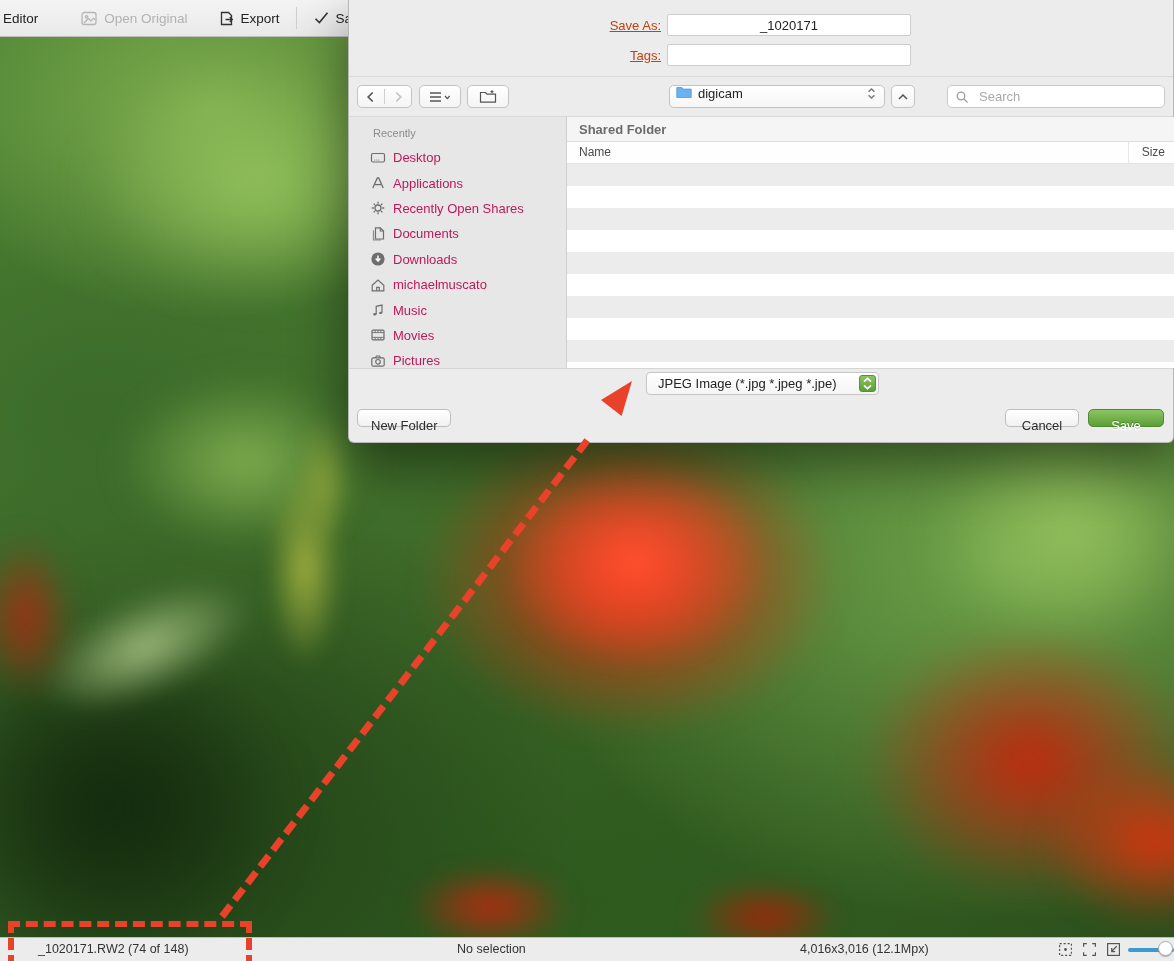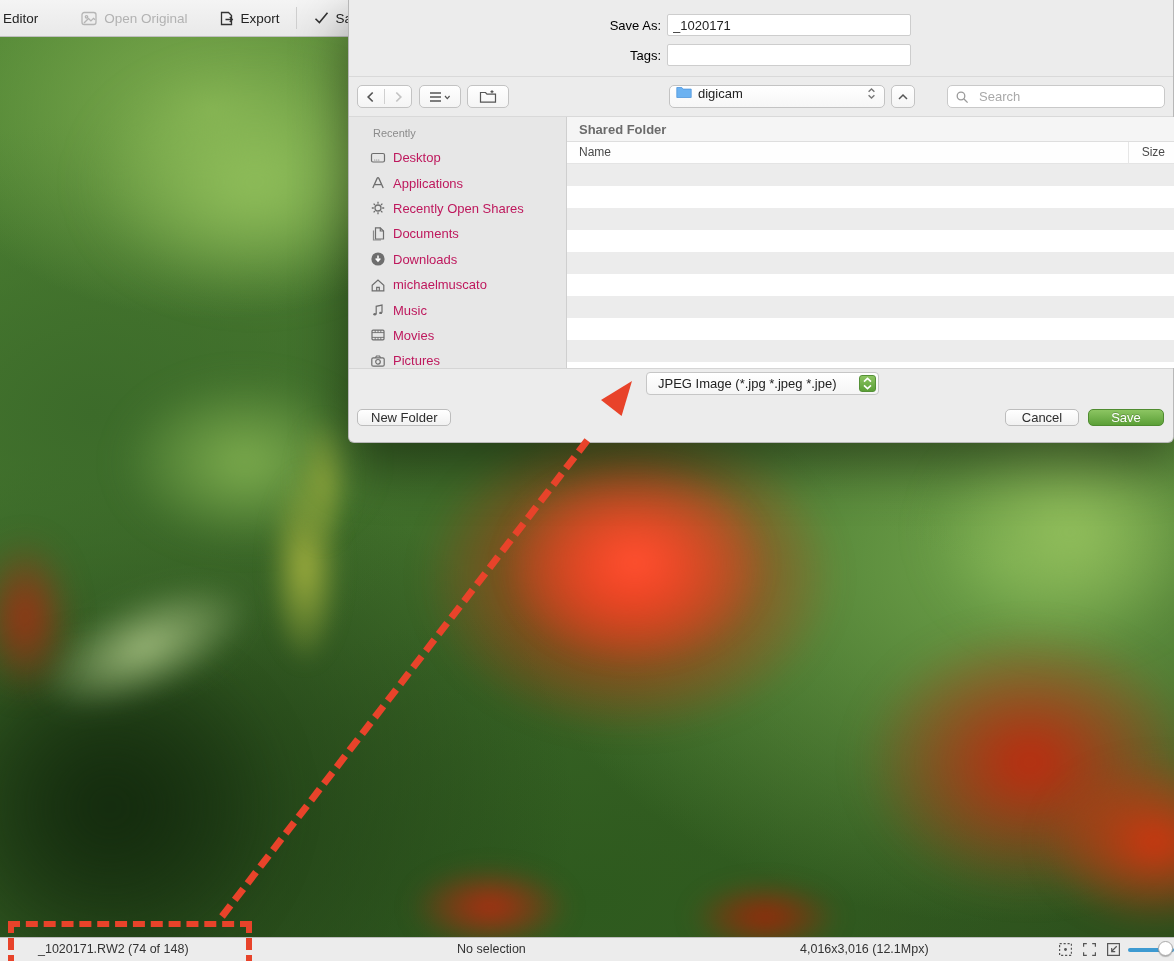--- a/index.html
+++ b/index.html
@@ -62,21 +62,21 @@
   .sb-dim{position:absolute;left:800px;top:4px;}
   .sb-icon{position:absolute;top:4px;width:15px;height:15px;}
   .sb-i1{left:1058px;} .sb-i2{left:1082px;} .sb-i3{left:1106px;}
   .sb-track{position:absolute;left:1128px;top:10px;width:46px;height:4px;border-radius:2px;background:var(--slider-blue);}
   .sb-knob{position:absolute;left:1158px;top:3px;width:15px;height:15px;border-radius:50%;background:#fff;border:1px solid #ababab;box-shadow:0 1px 1px rgba(0,0,0,.25);}
 
   
   .dialog{position:absolute;left:348px;top:0;width:826px;height:443px;background:#ececec;z-index:5;
     border-radius:0 0 6px 6px;border:1px solid rgba(0,0,0,.22);border-top:none;
     box-shadow:0 22px 55px rgba(0,0,0,.45);font-size:13px;color:#2d2d2d;}
-  .row-label{position:absolute;width:120px;text-align:right;color:#000000;}
+  .row-label{position:absolute;width:120px;text-align:right;color:#c2410c;text-decoration:underline;}
   .field{position:absolute;height:22px;background:#fff;border:1px solid #cdcdcd;border-radius:2px;font:inherit;color:#222;padding:0 5px;outline:none;}
   .dlg-sep{position:absolute;left:0;width:100%;height:1px;background:#d9d9d9;}
 
   .nav-btn{position:absolute;top:85px;height:23px;background:linear-gradient(#fff,#f4f4f4);border:1px solid #c3c3c3;border-radius:5px;
     display:flex;align-items:center;justify-content:center;padding:0;}
   .seg{display:flex;align-items:stretch;}
   .seg button{background:none;border:none;width:27px;display:flex;align-items:center;justify-content:center;padding:0;}
   .seg .sep{width:1px;background:#d0d0d0;margin:3px 0;}
   .loc-select{position:absolute;left:320px;top:85px;width:216px;height:23px;background:linear-gradient(#fff,#f6f6f6);
     border:1px solid #c3c3c3;border-radius:5px;display:flex;gap:6px;padding:0 6px;font-size:13px;color:#222;}
@@ -100,21 +100,21 @@
   .fl-colsep{position:absolute;right:46px;top:0;width:1px;height:22px;background:#e6e6e6;}
   .fl-body{height:203px;background:repeating-linear-gradient(to bottom,#ececec 0 22px,#ffffff 22px 44px);}
 
   .dlg-footer{position:absolute;left:0;top:368px;width:100%;height:75px;border-top:1px solid #d5d5d5;}
   .fmt-select{position:absolute;left:297px;top:3px;width:233px;height:23px;background:linear-gradient(#fff,#f5f5f5);
     border:1px solid #c6c6c6;border-radius:4px;display:flex;align-items:center;font-size:13px;color:#222;padding-left:11px;}
   .fmt-stepper{position:absolute;right:2px;top:2px;width:17px;height:17px;border-radius:3px;
     background:linear-gradient(var(--accent-green-light),var(--accent-green-dark));
     border:1px solid #559137;display:flex;flex-direction:column;align-items:center;justify-content:center;gap:1px;}
   .push-btn{position:absolute;top:40px;height:17px;border-radius:5px;border:1px solid #bdbdbd;background:linear-gradient(#fff,#f1f1f1);
-    font:inherit;font-size:13px;color:#2d2d2d;padding:0 13px;}
+    font:inherit;font-size:13px;color:#2d2d2d;padding:8px 13px;}
   .btn-newfolder{left:8px;}
   .btn-cancel{left:656px;width:74px;}
   .btn-save{left:739px;width:76px;background:linear-gradient(var(--accent-green-light),var(--accent-green-dark));
     border:1px solid #4f8c30;color:#fff;text-shadow:0 -1px 0 rgba(0,0,0,.2);}
 
   
   .ann{position:absolute;z-index:10;pointer-events:none;}
   .ann-rect{left:8px;top:921px;width:244px;height:46px;border:6px dashed var(--annotation-red);}
   .ann-line{left:222px;top:913px;width:600px;height:0;border-top:7px dashed var(--annotation-red);
     transform:rotate(-52.5deg);transform-origin:0 50%;}
@@ -184,21 +184,21 @@
     <svg class="sb-icon sb-i3" viewBox="0 0 14 14" fill="none" stroke="#555" stroke-width="1.1">
       <rect x="1.5" y="1.5" width="11" height="11"></rect>
       <path d="M10 4 5.6 8.4 M5.3 5.6v3.3h3.3"></path>
     </svg>
     <div class="sb-track"></div>
     <div class="sb-knob"></div>
   </div>
 
   <div class="dialog">
     <span class="row-label" style="left:192px;top:18px;">Save As:</span>
-    <input class="field" style="left: 318px; top: 14px; width: 244px;" value="_1020171">
+    <input class="field" style="left: 318px; top: 14px; width: 244px; text-align: center;" value="_1020171">
     <span class="row-label" style="left:192px;top:48px;">Tags:</span>
     <input class="field" style="left: 318px; top: 44px; width: 244px;" value="">
     <div class="dlg-sep" style="top:76px;"></div>
 
     <div class="nav-btn seg" style="left:8px;width:55px;">
       <button>
         <svg width="14" height="14" viewBox="0 0 14 14" fill="none" stroke="#555" stroke-width="1.7">
             <path d="M8.7 2.5 4.2 7l4.5 4.5"></path>
           </svg>
       </button>

